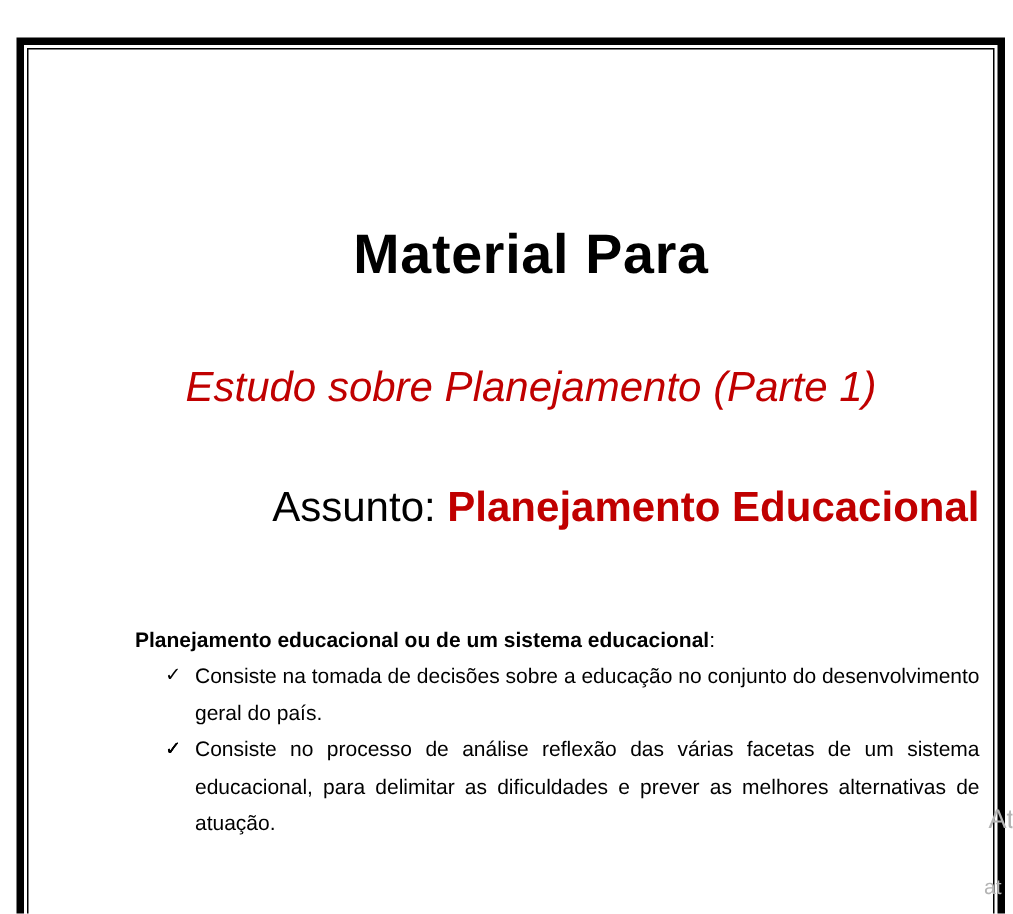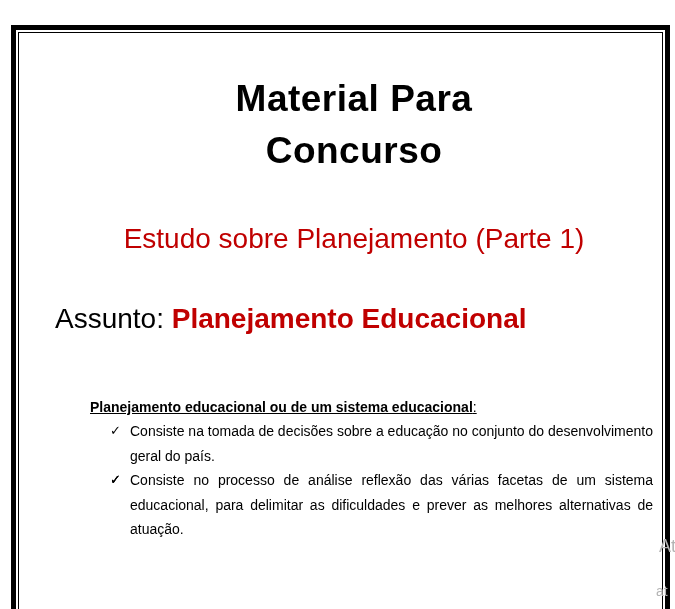--- a/index.html
+++ b/index.html
@@ -21,49 +21,49 @@
   }
   .page-frame-inner {
     position: absolute;
     left: 2px; top: 2px; right: 2px; bottom: 2px;
     border: 1px solid #000000;
   }
 
   .content { padding: 0 9px 0 36px; }
 
   .doc-title {
-    margin-top: 40px;
+    margin-top: 111px;
     font-size: 37px;
     font-weight: bold;
     line-height: 52px;
     text-align: center;
     letter-spacing: 0.5px;
   }
   .doc-subtitle {
     margin-top: 44px;
     font-size: 28px;
     line-height: 36px;
     text-align: center;
+    font-style: italic;
   }
   .doc-assunto {
     margin-top: 44px;
     font-size: 28px;
     line-height: 36px;
-    text-align: left;
+    text-align: right;
   }
   .assunto-value { font-weight: bold; }
 
   .body-block {
     margin: 60px 0 0 35px;
     font-size: 14px;
   }
   .section-heading {
     font-weight: bold;
     line-height: 20px;
-    text-decoration: underline;
   }
   .section-heading .colon { font-weight: normal; }
 
   ul.checklist {
     list-style: none;
     margin-top: 2px;
     padding-left: 20px;
   }
   ul.checklist li {
     position: relative;
@@ -90,21 +90,20 @@
 </style>
 </head>
 <body>
 
 <div class="page-frame">
   <div class="page-frame-inner">
     <div class="content">
 
       <div class="doc-title">
         <div>Material Para</div>
-        <div>Concurso</div>
       </div>
 
       <div class="doc-subtitle" style="color: rgb(192, 0, 0);">Estudo sobre Planejamento (Parte 1)</div>
 
       <div class="doc-assunto">
         <span>Assunto: </span><span class="assunto-value" style="color: rgb(192, 0, 0);">Planejamento Educacional</span>
       </div>
 
       <div class="body-block">
         <div class="section-heading">

